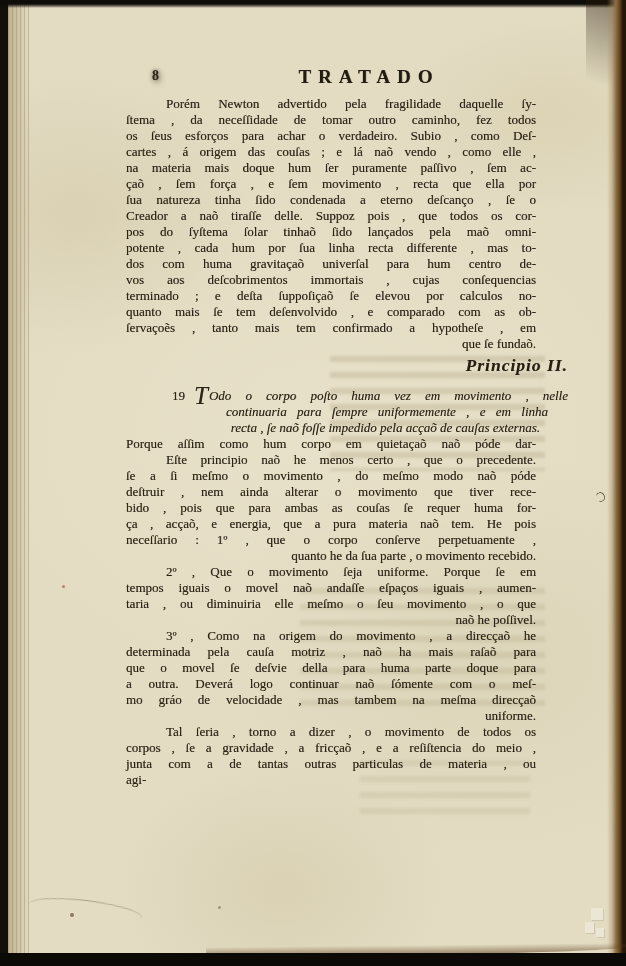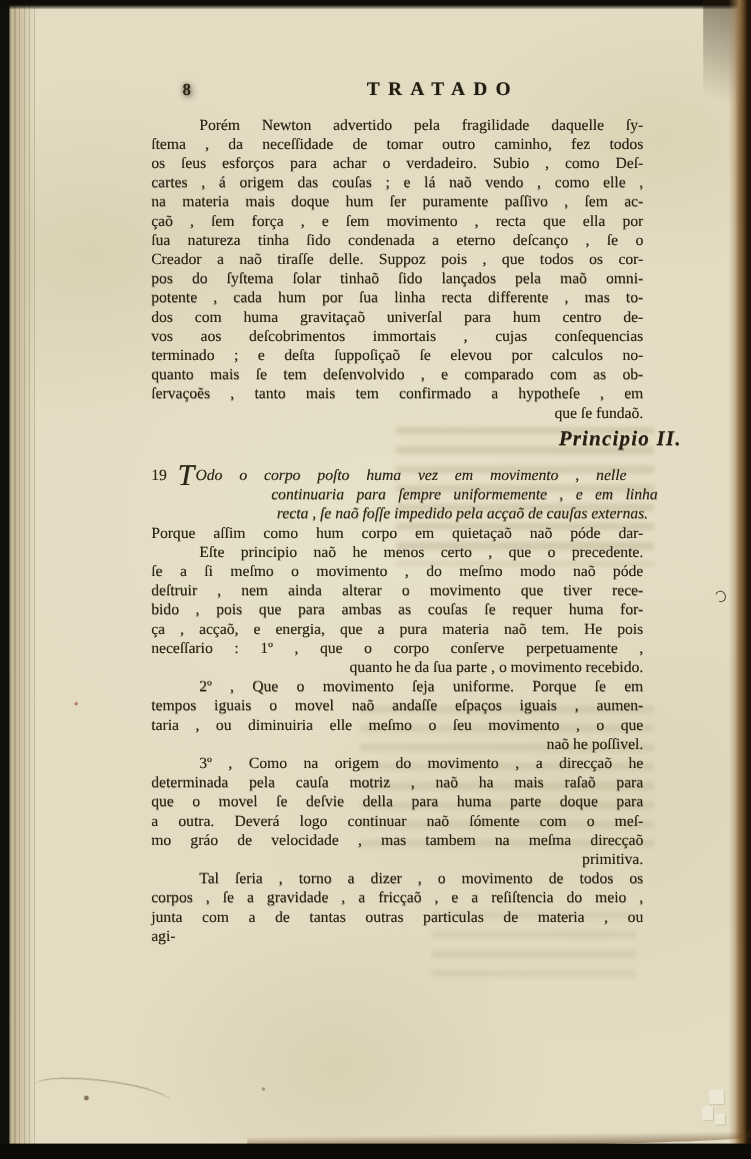--- a/index.html
+++ b/index.html
@@ -28,33 +28,33 @@
   .edge-right-shade{position:absolute;top:0;right:0;width:40px;height:120px;z-index:5;
     background:linear-gradient(200deg,rgba(40,25,10,.5),rgba(40,25,10,0) 70%);}
   .edge-bottom-black{position:absolute;left:0;right:0;bottom:0;height:13px;background:#0c0a07;z-index:6;}
   .bottom-curve{position:absolute;right:0;bottom:11px;width:420px;height:10px;z-index:5;
     background:linear-gradient(180deg,rgba(92,62,30,0),rgba(92,62,30,.6));
     transform:rotate(-.6deg);border-radius:0 0 60% 0;}
   
   .page-number{position:absolute;left:152px;top:68px;font-size:14px;font-weight:bold;z-index:2;
     text-shadow:0 0 4px rgba(40,30,15,.65), 2px 3px 6px rgba(40,30,15,.4);}
   .running-title{position:absolute;left:369px;top:66px;transform:translateX(-50%);white-space:nowrap;
-    font-size:16px;font-weight:bold;letter-spacing:7px;z-index:2;color:#221b10;
+    font-size:19px;font-weight:bold;letter-spacing:7px;z-index:2;color:#221b10;
     text-shadow:.4px .4px .6px rgba(35,27,16,.5);}
   
   .text-block{position:absolute;left:126px;top:96px;width:410px;font-size:13px;line-height:16px;z-index:2;
     text-shadow:.3px .3px .5px rgba(40,30,15,.45);}
   .line{height:16px;overflow:visible;text-align:right;}
   .just{text-align:justify;text-align-last:justify;}
   .indent{text-indent:40px;}
   .heading{margin-top:3px;height:20px;line-height:20px;margin-bottom:13px;
     text-align:right;position:relative;left:32px;
     font-style:italic;font-weight:bold;font-size:17.5px;letter-spacing:1px;color:#261e12;}
   .italic{font-style:italic;}
-  .pr0{width:396px;}
+  .pr0{margin-left:46px;width:396px;}
   .pr1{margin-left:100px;width:322px;}
   .pr2{margin-left:-20px;width:434px;}
   .pnum{font-style:normal;margin-right:9px;}
   .bigT{font-size:25px;line-height:0;position:relative;top:4px;margin-right:1px;}
   .catchword{width:430px;text-align:left;height:16px;}
   
   .bleed{position:absolute;z-index:1;filter:blur(1.6px);
     background:repeating-linear-gradient(180deg, rgba(118,98,60,.17) 0 6px, rgba(0,0,0,0) 6px 16px);}
   .bleed.b1{left:330px;top:356px;width:215px;height:115px;}
   .bleed.b2{left:300px;top:588px;width:245px;height:120px;opacity:.75;}
@@ -117,21 +117,21 @@
       <div class="line">quanto he da ſua parte , o movimento recebido.</div>
       <div class="line indent just">2º , Que o movimento ſeja uniforme. Porque ſe em</div>
       <div class="line just">tempos iguais o movel naõ andaſſe eſpaços iguais , aumen-</div>
       <div class="line just">taria , ou diminuiria elle meſmo o ſeu movimento , o que</div>
       <div class="line">naõ he poſſivel.</div>
       <div class="line indent just">3º , Como na origem do movimento , a direcçaõ he</div>
       <div class="line just">determinada pela cauſa motriz , naõ ha mais raſaõ para</div>
       <div class="line just">que o movel ſe deſvie della para huma parte doque para</div>
       <div class="line just">a outra. Deverá logo continuar naõ ſómente com o meſ-</div>
       <div class="line just">mo gráo de velocidade , mas tambem na meſma direcçaõ</div>
-      <div class="line">primitiva.</div>
+      <div class="line">uniforme.</div>
       <div class="line indent just">Tal ſeria , torno a dizer , o movimento de todos os</div>
       <div class="line just">corpos , ſe a gravidade , a fricçaõ , e a reſiſtencia do meio ,</div>
       <div class="line just">junta com a de tantas outras particulas de materia , ou</div>
       <div class="catchword">agi-</div>
     </div>
 
   <div class="curl"></div>
   <div class="speck s1"></div>
   <div class="speck s2"></div>
   <div class="speck s3"></div>

